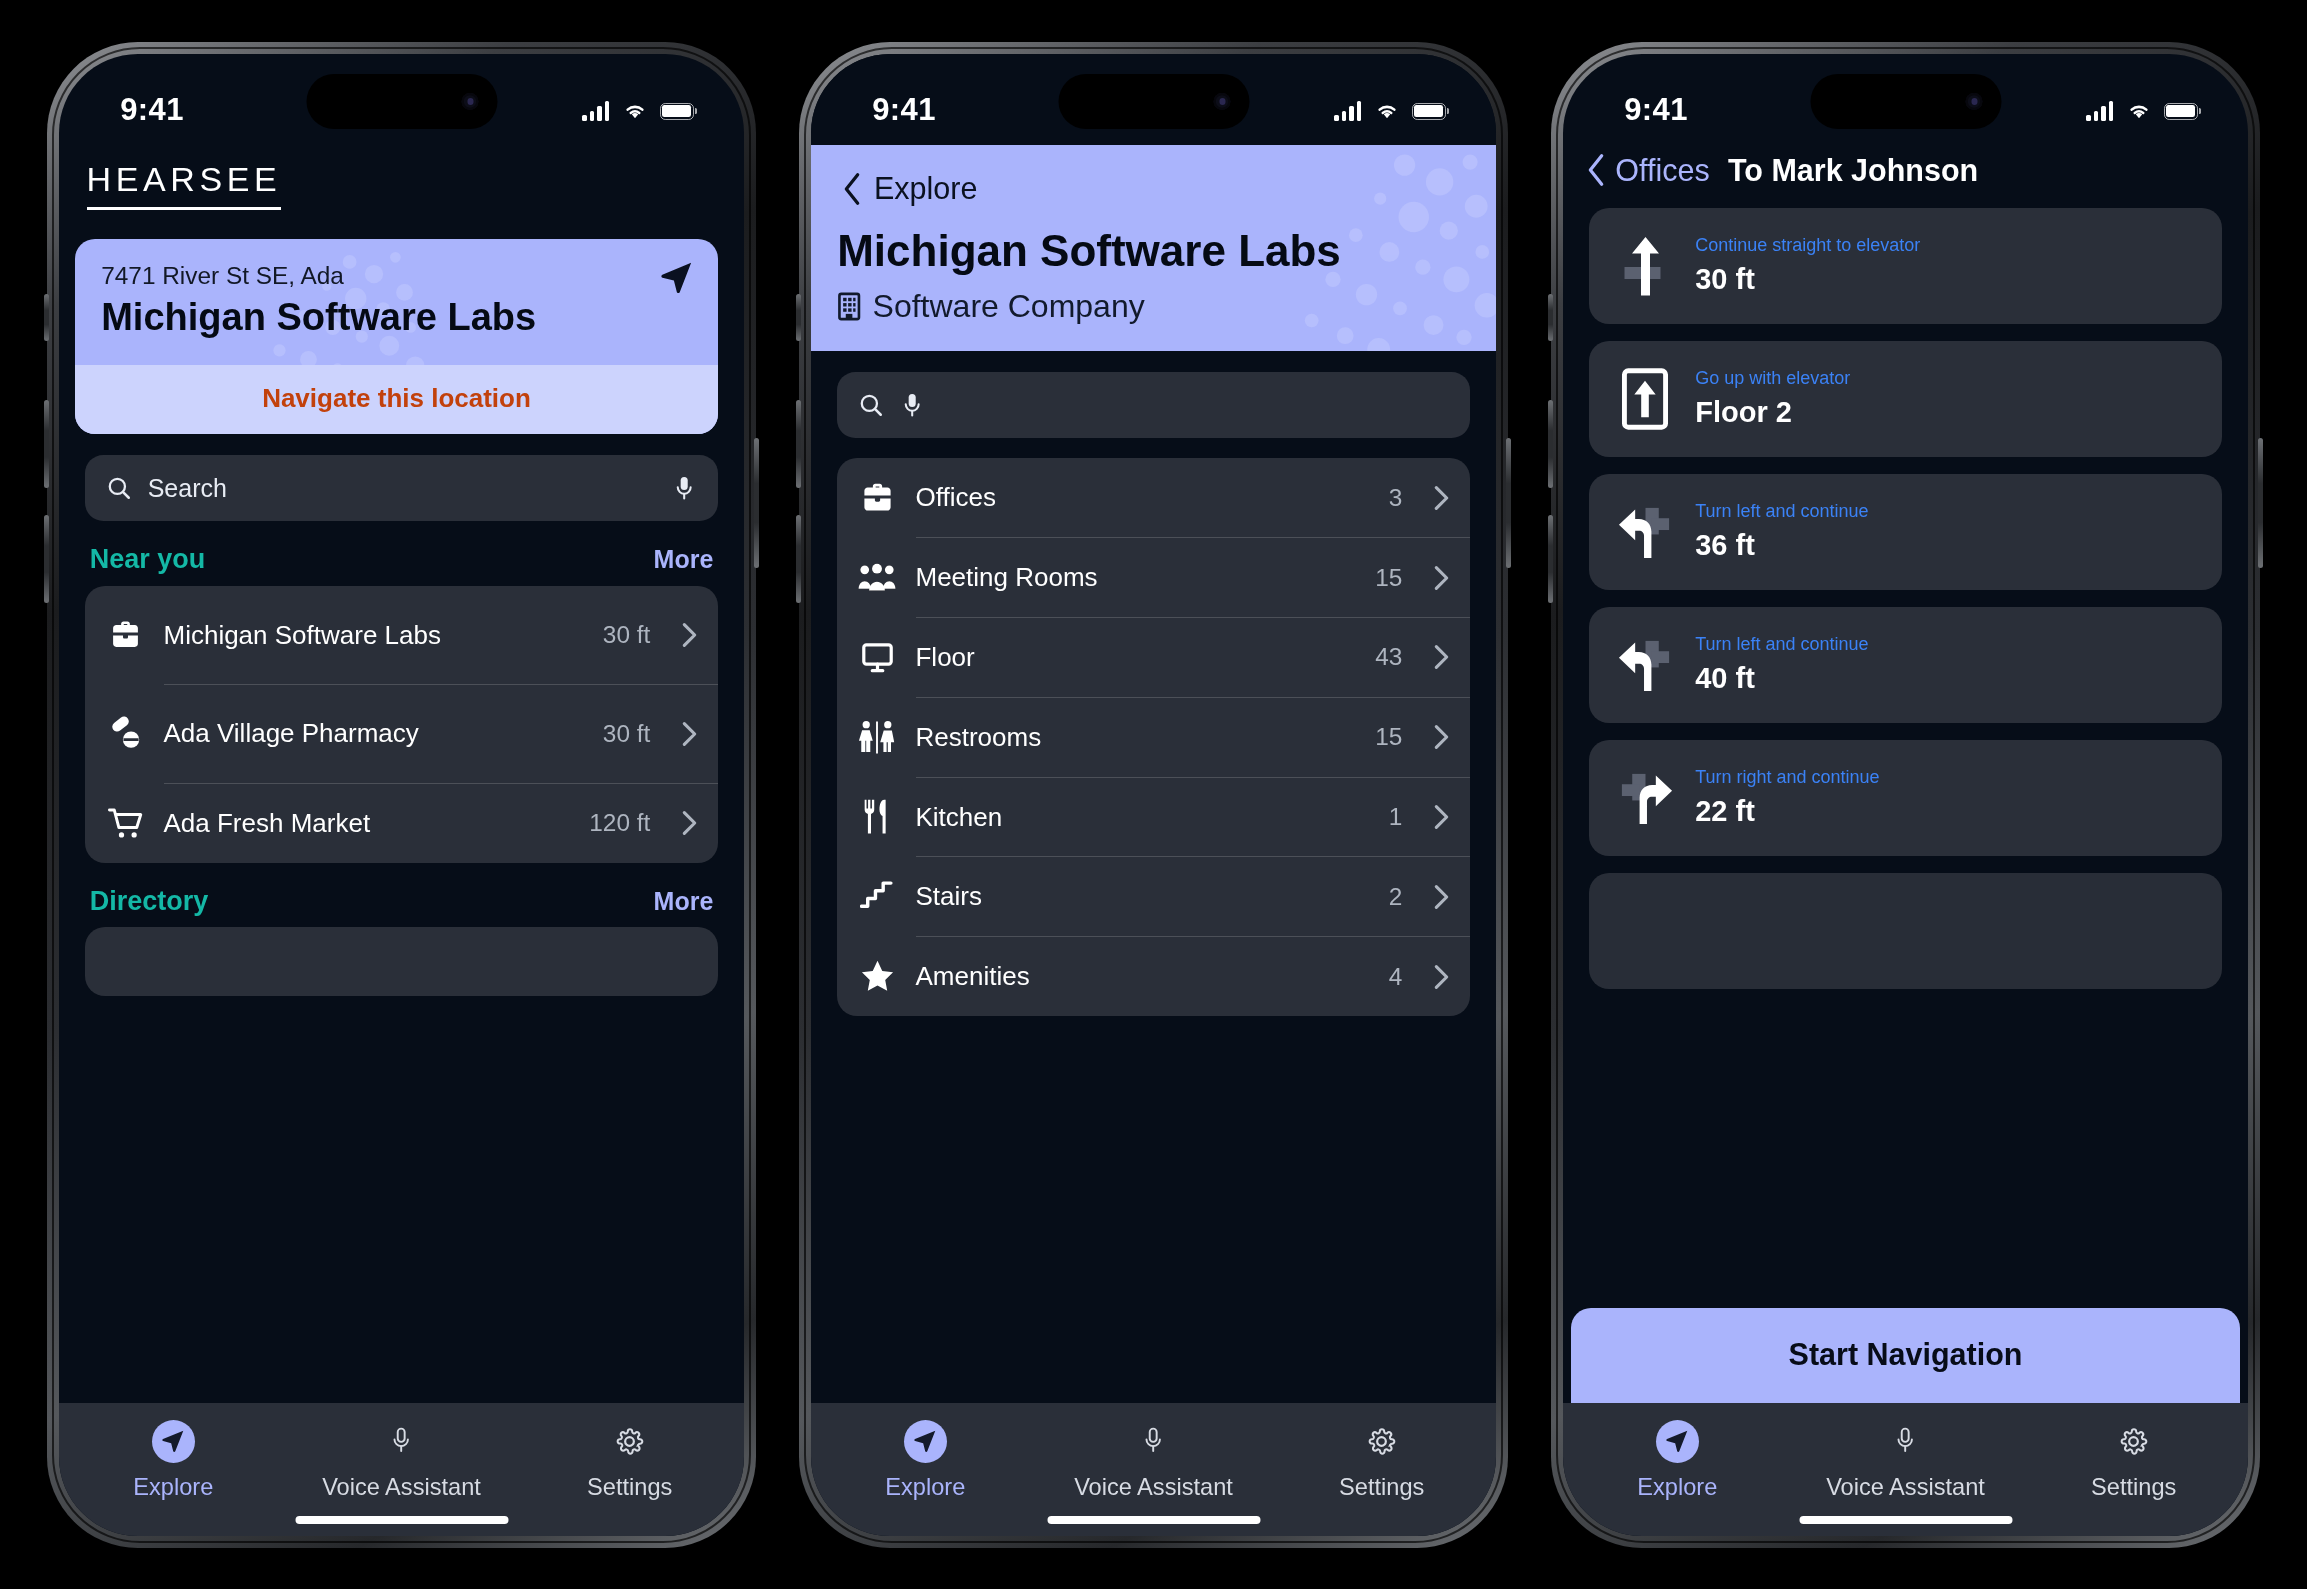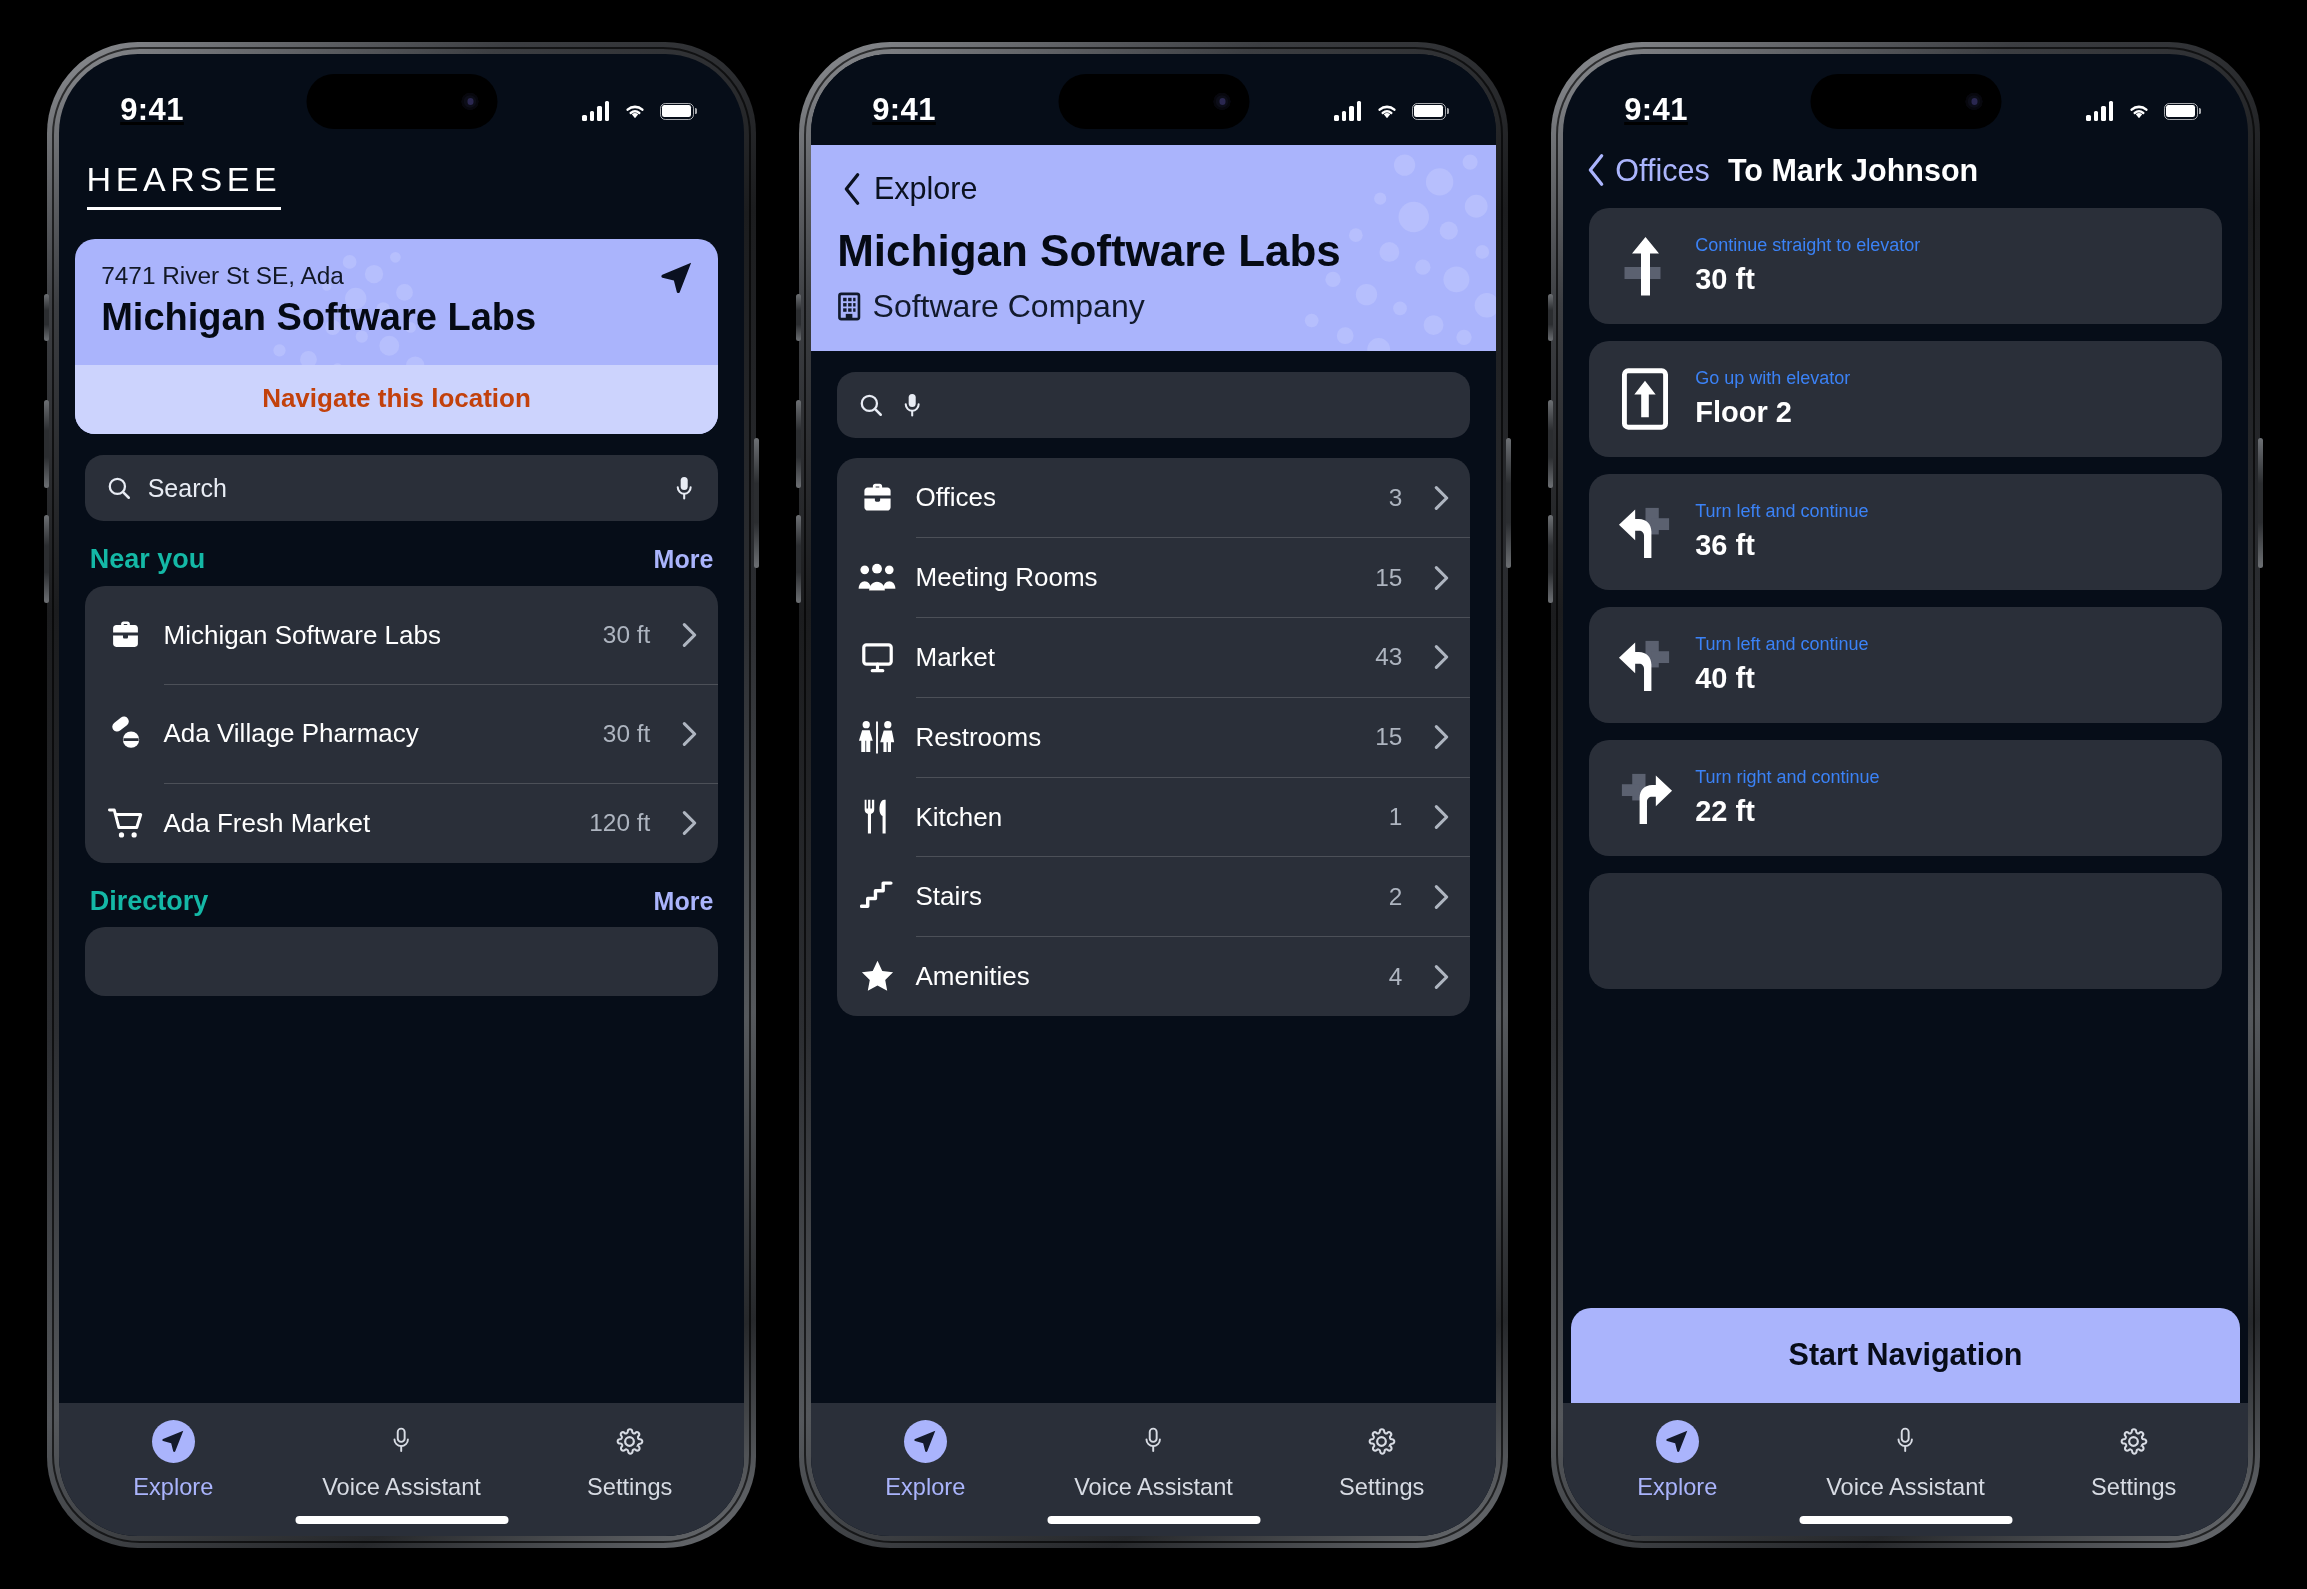--- a/index.html
+++ b/index.html
@@ -57,21 +57,20 @@
   
   .statusbar {
     position: relative;
     height: 91px;
     flex: 0 0 auto;
     display: flex;
     align-items: center;
     justify-content: space-between;
     padding: 20px 50px 0 61px;
     z-index: 6;
-    text-decoration: underline;
   }
   .clock {
     font-size: 31px; font-weight: 600; color: #fff;
     letter-spacing: 0.4px;
     margin-top: 1.5px;
   }
   .status-right { display:flex; align-items:center; gap:12.2px; margin-top:3px; }
   .bars { display:flex; align-items:flex-end; gap:3px; height:20px; }
   .bars i { width:4.6px; background:#fff; border-radius:1.5px; display:block; }
   .bars i:nth-child(1){height:6.1px}
@@ -564,21 +563,21 @@
           <div class="sep"></div>
 
           <div class="row">
             <span class="ico">
               <svg width="35" height="35" viewBox="0 0 24 24">
                   <rect x="2.6" y="3.4" width="18.8" height="13.2" rx="1.8" stroke="#fff" stroke-width="2.2" fill="none"></rect>
                   <path d="M12 16.6v4.2" stroke="#fff" stroke-width="2.2" stroke-linecap="round"></path>
                   <path d="M8.4 21h7.2" stroke="#fff" stroke-width="2.2" stroke-linecap="round"></path>
                 </svg>
             </span>
-            <div class="label">Market</div>
+            <div class="label">Floor</div>
             <div class="meta">43</div>
             <span class="chev">
                 <svg width="17" height="26" viewBox="0 0 12 20">
                   <path d="M2 2l8 8-8 8" stroke="#aeb5c0" stroke-width="2.4" fill="none" stroke-linecap="round" stroke-linejoin="round"></path>
                 </svg>
               </span>
           </div>
           <div class="sep"></div>
 
           <div class="row">

